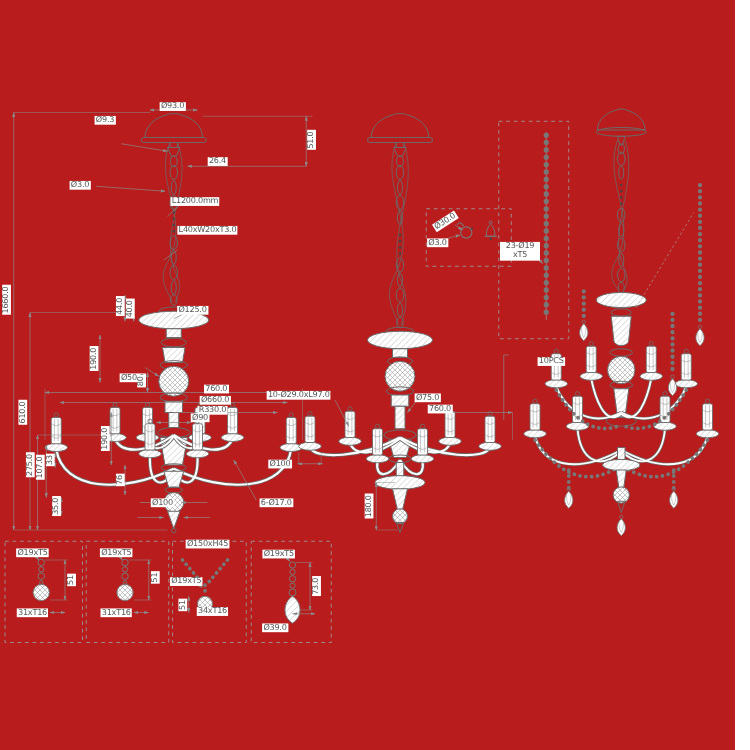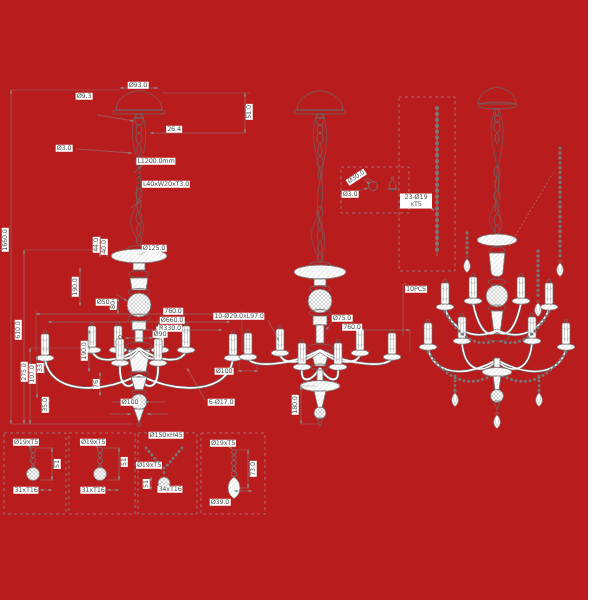--- a/index.html
+++ b/index.html
@@ -461,21 +461,21 @@
 
 <div class="lb" style="left:239px;top:316px">10-Ø29.0xL97.0</div>
 <div class="lb" style="left:342px;top:318px">Ø75.0</div>
 <div class="lb" style="left:352px;top:327px">760.0</div>
 <div class="lb" style="left:224px;top:371px">Ø100</div>
 <div class="lb v" style="left:295px;top:405px">180.0</div>
 <div class="lb r35" style="left:356px;top:177px">Ø30.0</div>
 <div class="lb" style="left:350px;top:194px">Ø3.0</div>
 
 <div class="lb wrap" style="left:416px;top:201px">23-Ø19 xT5</div>
-<div class="lb" style="left:416px;top:289px">10PCS</div>
+<div class="lb" style="left:441px;top:289px">10PCS</div>
 
 <div class="lb" style="left:26px;top:442px">Ø19xT5</div>
 <div class="lb v" style="left:57px;top:464px">51</div>
 <div class="lb" style="left:26px;top:490px">31xT16</div>
 
 <div class="lb" style="left:93px;top:442px">Ø19xT5</div>
 <div class="lb v" style="left:124px;top:462px">51</div>
 <div class="lb" style="left:93px;top:490px">31xT16</div>
 
 <div class="lb" style="left:149px;top:465px">Ø19xT5</div>

